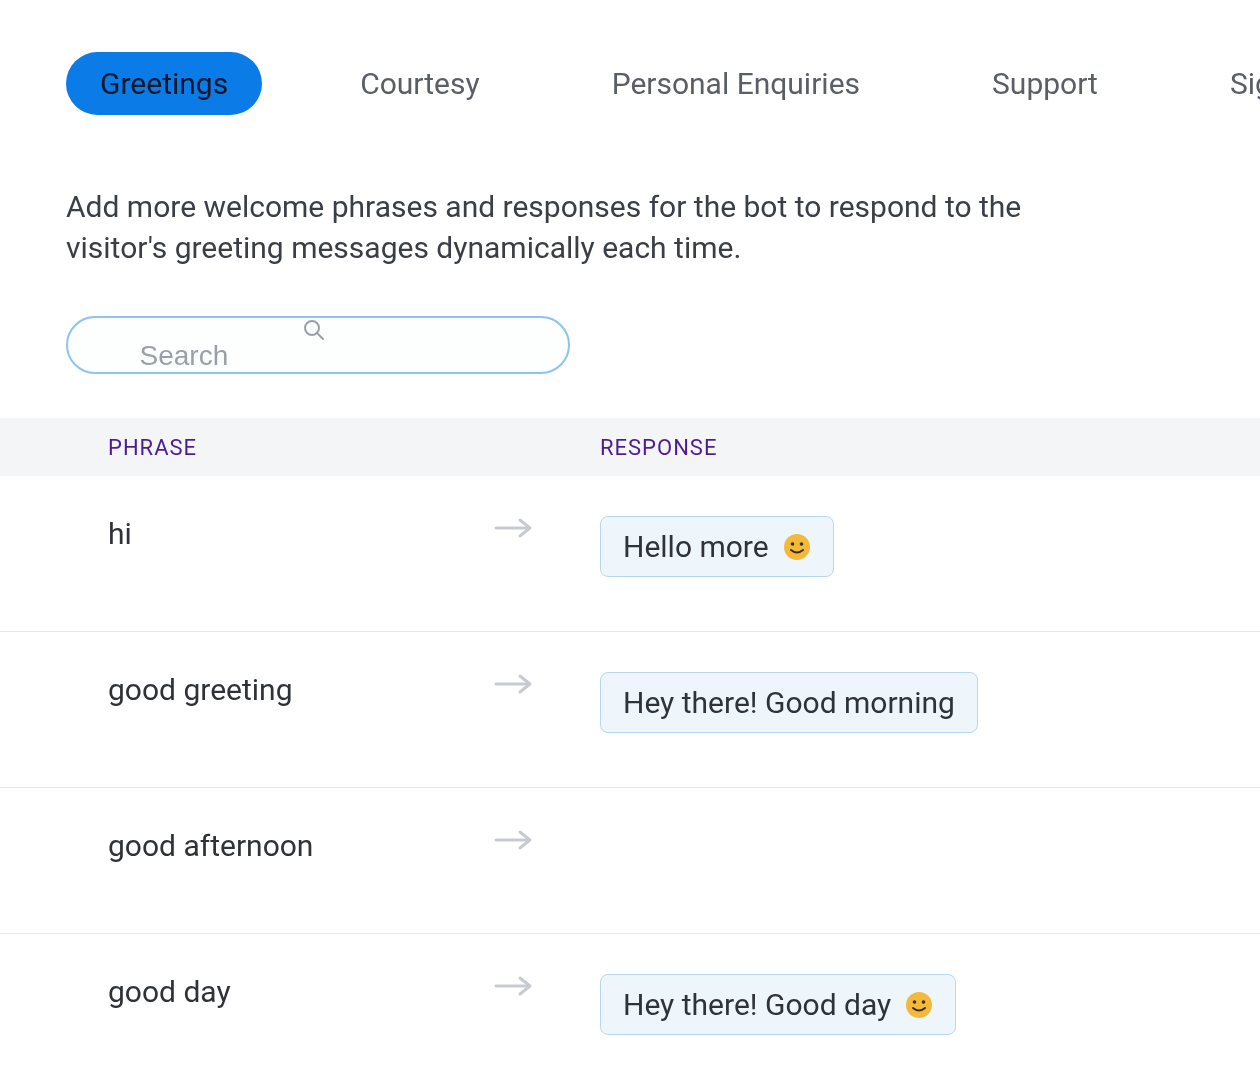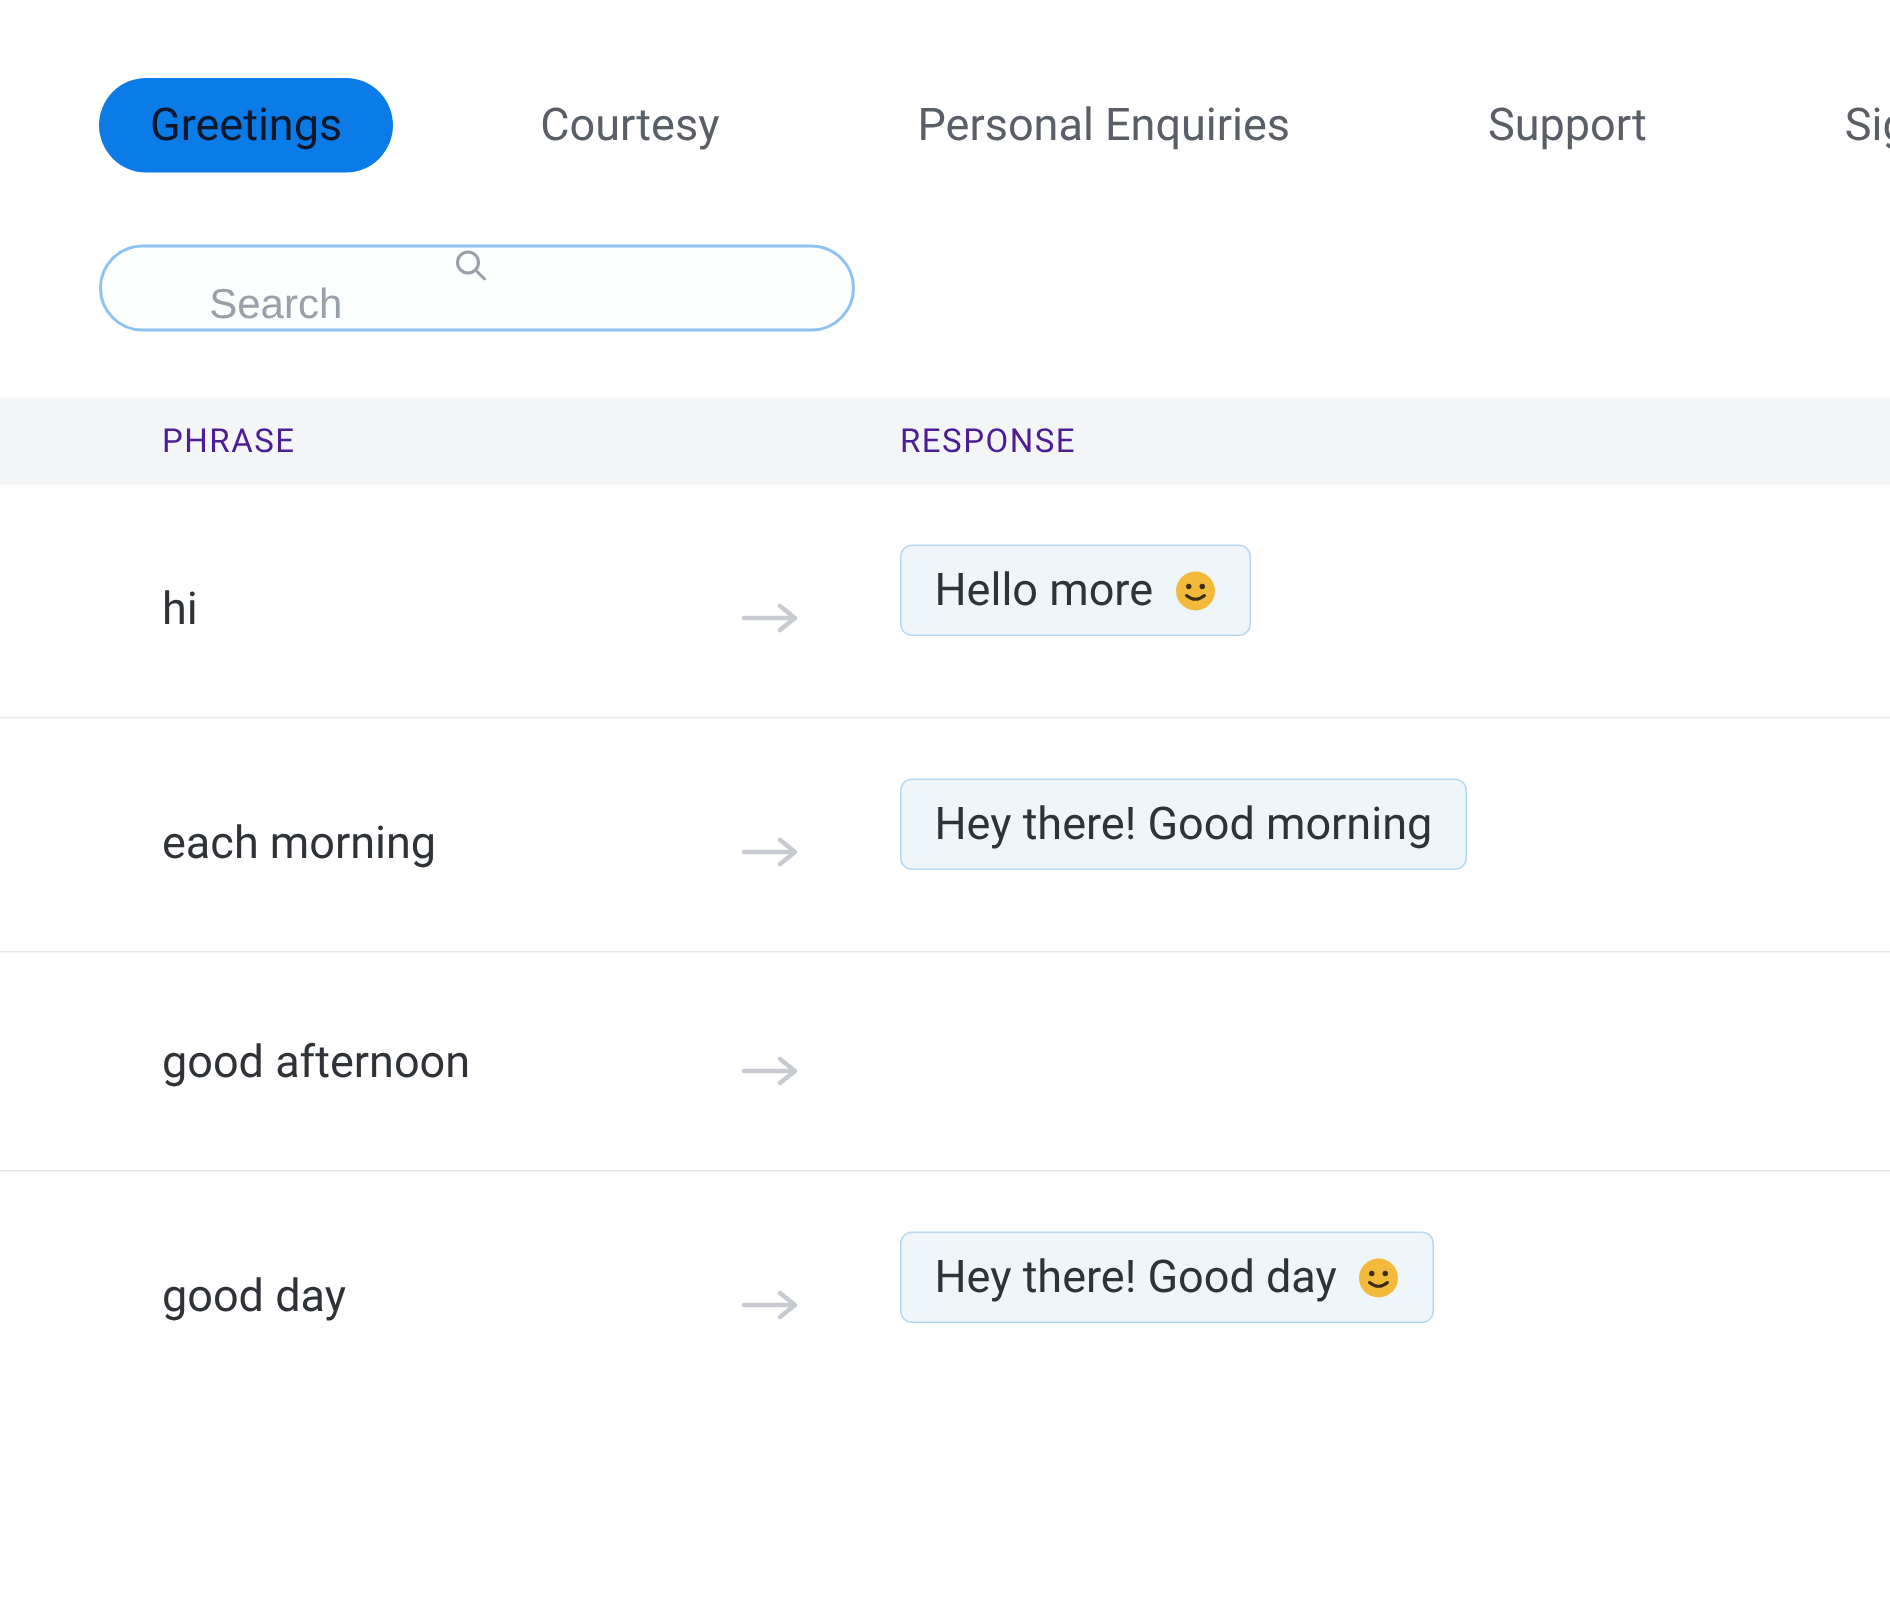--- a/index.html
+++ b/index.html
@@ -43,21 +43,21 @@
       height: 58px;
       font-size: 22px;
       letter-spacing: 1px;
       color: #4c1d95;
       padding-left: 108px;
     }
     .th-phrase { width: 492px; }
     .th-response { flex: 1 1 auto; }
 
     .trow {
-      display: flex; align-items: flex-end;
+      display: flex; align-items: flex-start;
       border-bottom: 1px solid #e5e7ea;
       min-height: 146px;
       padding: 40px 66px 54px 108px;
     }
     .cell-phrase {
       width: 386px;
       font-size: 30px;
       color: #2f3338;
     }
     .cell-arrow {
@@ -103,20 +103,21 @@
 <div class="page">
 
   <div class="tabs">
     <div class="tab active"><span>Greetings</span></div>
     <div class="tab"><span>Courtesy</span></div>
     <div class="tab"><span>Personal Enquiries</span></div>
     <div class="tab"><span>Support</span></div>
     <div class="tab"><span>Signoff</span></div>
   </div>
 
+  <p class="description">Add more welcome phrases and responses for the bot to respond to the visitor's greeting messages dynamically each time.</p>
 
   <div class="search-wrap">
     <div class="search-field">
       <svg class="search-icon" viewBox="0 0 22 22">
           <use href="#svg-search"></use>
         </svg>
       <input type="text" class="search-input" autofocus="" placeholder="Search" style="">
     </div>
   </div>
 
@@ -137,21 +138,21 @@
         <span class="chip">
           <span>Hello more</span>
           <svg class="smiley" viewBox="0 0 28 28">
               <use href="#svg-smiley"></use>
             </svg>
         </span>
       </div>
     </div>
 
     <div class="trow">
-      <div class="cell-phrase">each morning</div>
+      <div class="cell-phrase">good greeting</div>
       <div class="cell-arrow">
         <svg class="arrow-icon" viewBox="0 0 40 24">
             <use href="#svg-arrow"></use>
           </svg>
       </div>
       <div class="cell-response">
         <span class="chip">
           <span>Hey there! Good morning</span>
         </span>
       </div>

